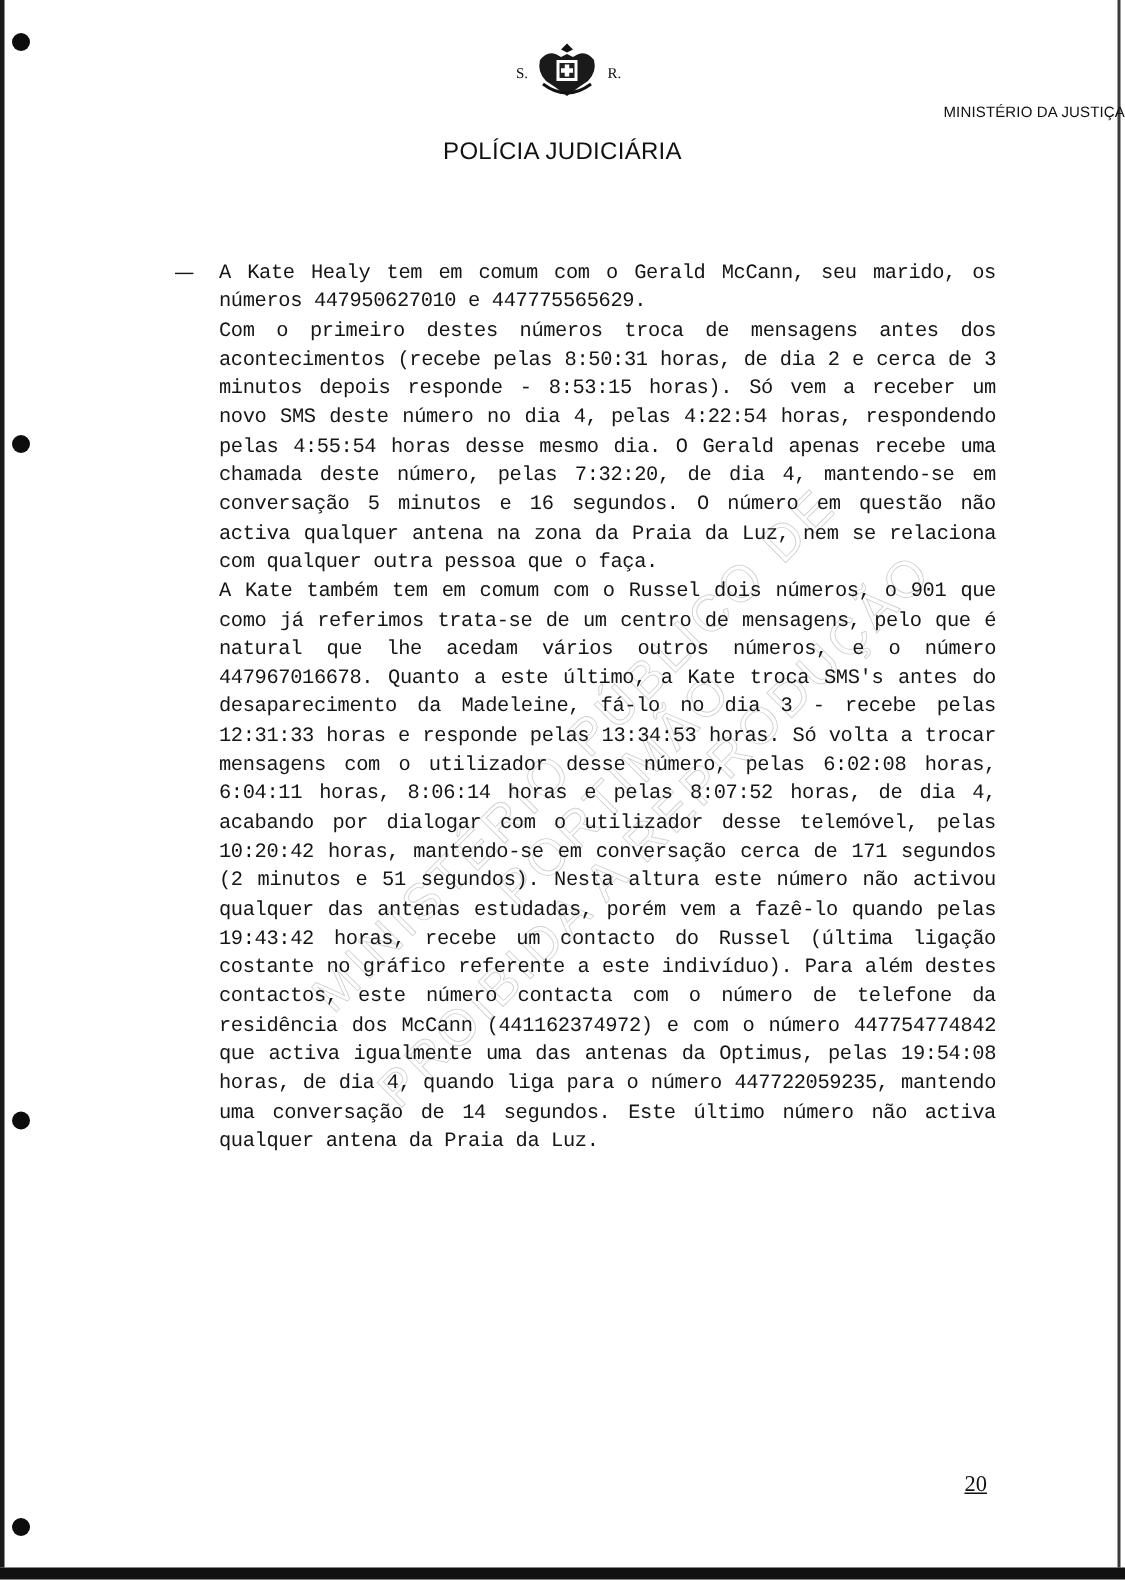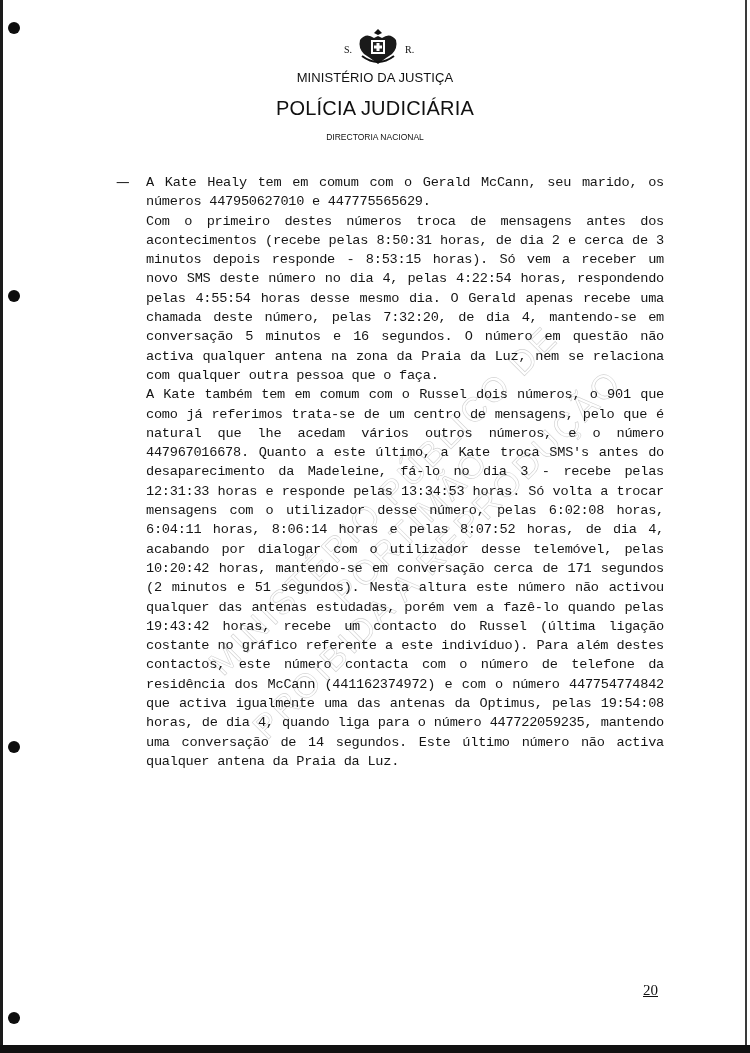--- a/index.html
+++ b/index.html
@@ -10,22 +10,22 @@
     .scan-left { position: absolute; left: 0; top: 0; width: 3px; height: 1045px; background: #1a1a1a; }
     .scan-right { position: absolute; left: 745px; top: 0; width: 2px; height: 1045px; background: #3a3a3a; }
     .scan-bottom { position: absolute; left: 0; top: 1045px; width: 750px; height: 8px; background: #111; }
     .hole { position: absolute; left: 8px; width: 12px; height: 12px; border-radius: 50%; background: #0d0d0d; }
 
     .header { position: absolute; left: 0; top: 28px; width: 750px; text-align: center; font-family: "Liberation Sans", sans-serif; }
     .crest-row { position: relative; height: 40px; }
     .crest-s { position: absolute; left: 344px; top: 16px; font-family: "Liberation Serif", serif; font-size: 10px; }
     .crest-r { position: absolute; left: 405px; top: 16px; font-family: "Liberation Serif", serif; font-size: 10px; }
     .crest { position: absolute; left: 356px; top: 0; width: 44px; height: 38px; }
-    .ministry { font-size: 13px; margin-top: 2px; letter-spacing: 0.1px; }
-    .police { font-size: 20px; margin-top: 12px; letter-spacing: 0.2px; }
+    .ministry { font-size: 10px; margin-top: 2px; letter-spacing: 0.1px; text-align: right; }
+    .police { font-size: 16px; margin-top: 12px; letter-spacing: 0.2px; }
     .directorate { font-size: 8.5px; margin-top: 12px; }
 
     .body-text {
       position: absolute; left: 146px; top: 173px; width: 518px;
       font-family: "DejaVu Sans", sans-serif; font-size: 13.6px; line-height: 19.3px;
       text-align: justify; letter-spacing: -0.25px; color: #151515;
     }
     .body-text p { margin: 0; font-family: Liberation Mono, monospace; }
     .dash { position: absolute; left: -30px; top: 0; }
 
@@ -59,21 +59,20 @@
       <rect x="15" y="12" width="14" height="14" fill="#fff"></rect>
       <rect x="17" y="14" width="10" height="10" fill="#222"></rect>
       <rect x="20.5" y="15" width="3" height="8" fill="#fff"></rect>
       <rect x="18" y="17.5" width="8" height="3" fill="#fff"></rect>
       <path d="M6 28 Q22 40 38 28" stroke="#111" stroke-width="2" fill="none"></path>
     </svg>
     <span class="crest-r">R.</span>
   </div>
   <div class="ministry">MINISTÉRIO DA JUSTIÇA</div>
   <div class="police">POLÍCIA JUDICIÁRIA</div>
-  <div class="directorate">DIRECTORIA NACIONAL</div>
 </div>
 
 <div class="watermark">
   <div>MINISTÉRIO PÚBLICO DE PORTIMÃO</div>
   <div>PROIBIDA A REPRODUÇÃO</div>
 </div>
 
 <div class="body-text">
   <span class="dash">—</span>
   <p>A Kate Healy tem em comum com o Gerald McCann, seu marido, os números 447950627010 e 447775565629.</p>

